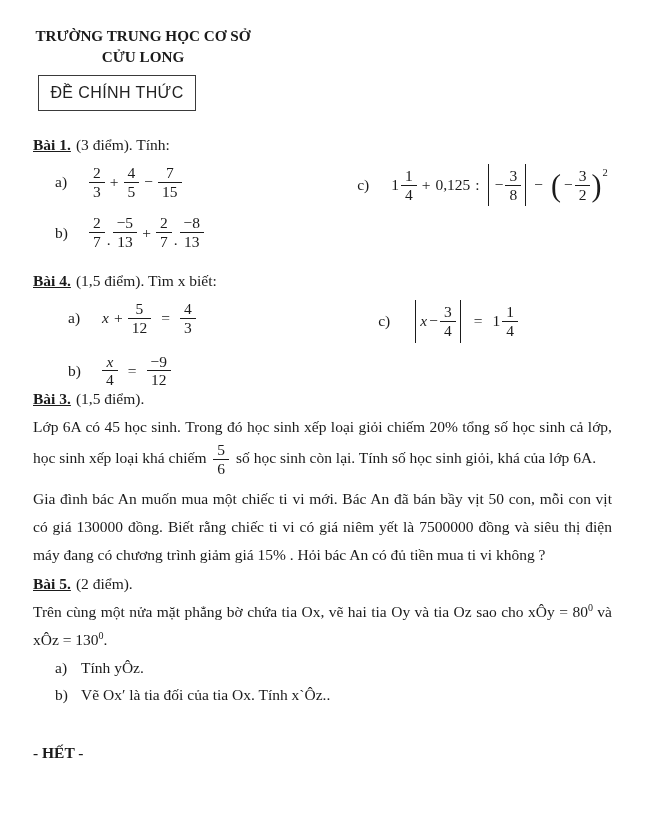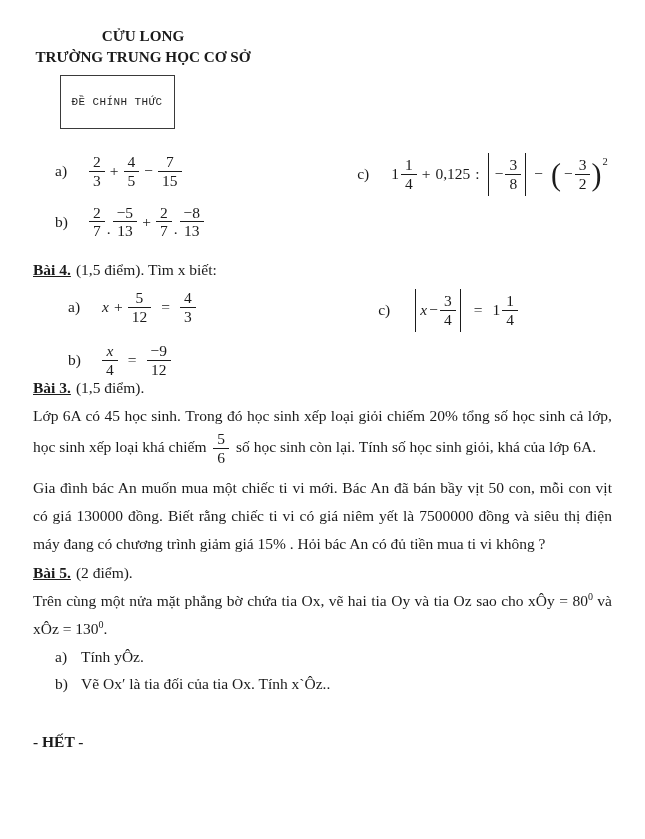--- a/index.html
+++ b/index.html
@@ -10,23 +10,23 @@
     padding:26px 33px 0 33px;margin:0 auto;
   }
   
   .header{display:flex;align-items:flex-start;}
   .header-left{flex:0 0 38%;text-align:center;}
   .header-right{flex:1;text-align:center;}
   .hline{font-weight:bold;line-height:1.38;font-size:15.2px;}
   .stamp-wrap{margin-top:7px;text-align:center;}
   .stamp{
     display:inline-block;position:relative;left:-26px;
-    border:1px solid #3a3a3a;padding:20px 11px;
-    font-family:Liberation Mono, monospace;
-    font-size:11px;letter-spacing:.4px;color:#222;
+    border:1px solid #3a3a3a;padding:8px 11px;
+    font-family:Liberation Sans, sans-serif;
+    font-size:16px;letter-spacing:.4px;color:#222;
   }
   
   .problem{margin-top:0;}
   .ph{line-height:1.35;}
   .plabel{font-weight:bold;text-decoration:underline;}
   .pintro{margin-left:5px;}
   .cols{display:flex;align-items:flex-start;}
   .col-a{flex:0 0 56%;}
   .col-b{flex:1;}
   .itemrow{display:flex;align-items:center;}
@@ -69,29 +69,32 @@
   #bai2-col-b{padding-left:21px;}
   .footer{margin-top:36px;font-weight:bold;font-size:15.5px;}
 </style>
 </head>
 <body>
 
 <div class="page">
 
   <div class="header">
     <div class="header-left">
+      <div class="hline">TRƯỜNG TRUNG HỌC CƠ SỞ</div>
       <div class="hline">CỬU LONG</div>
-      <div class="hline">TRƯỜNG TRUNG HỌC CƠ SỞ</div>
       <div class="stamp-wrap">
         <span class="stamp">ĐỀ CHÍNH THỨC</span>
       </div>
     </div>
   </div>
 
   <div class="problem sec1">
+    <div class="ph">
+      <span class="plabel">Bài 1.</span><span class="pintro">(3 điểm). Tính:</span>
+    </div>
     <div class="cols row-pad">
       <div class="col-a">
         <div class="itemrow" style="padding-left:22px">
           <span class="letter">a)</span>
           <span class="math-line">
               <span class="mfrac">
                 <span class="num">2</span>
                 <span class="den">3</span>
               </span>
               <span class="mop">+</span>

